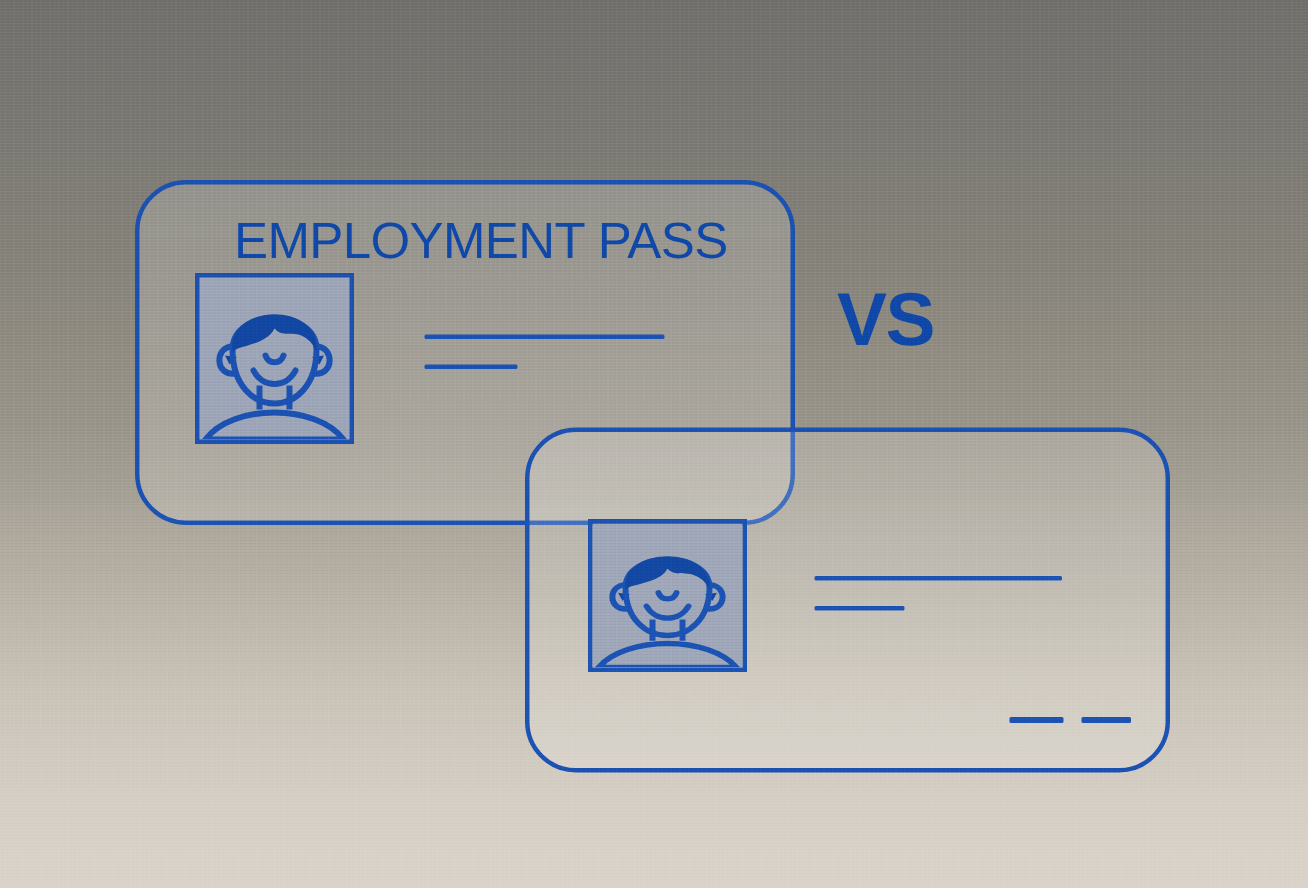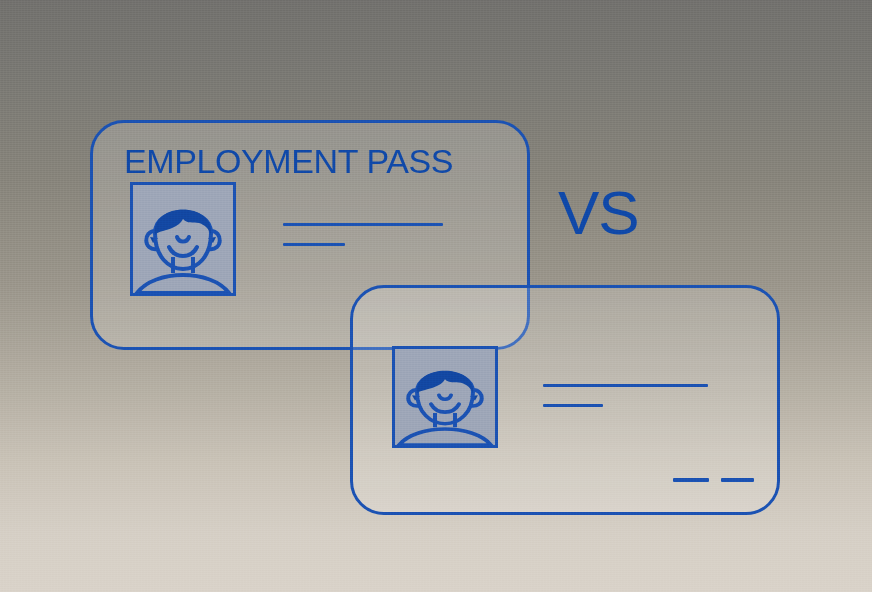--- a/index.html
+++ b/index.html
@@ -64,20 +64,21 @@
   }
 
   .card-title {
     position: absolute;
     font-size: 34px;
     line-height: 34px;
     font-weight: 400;
     letter-spacing: -0.4px;
     white-space: nowrap;
     user-select: none;
+    margin-left: 32px;
   }
   #card-ep .card-title { left: 31px; top: 21px; }
   #card-sp .card-title { left: 35px; top: 21px; }
 
   .photo {
     position: absolute;
     box-sizing: border-box;
     border-style: solid;
     border-width: 3px;
     overflow: hidden;
@@ -96,23 +97,23 @@
   .dash {
     position: absolute;
     height: 3.5px;
     border-radius: 1px;
   }
 
   #vs {
     position: absolute;
     left: 558px;
     top: 182px;
-    font-size: 62px;
+    font-size: 50px;
     line-height: 62px;
-    font-weight: 400;
+    font-weight: 700;
     letter-spacing: -1px;
     user-select: none;
   }
 </style>
 </head>
 <body>
 
 <div id="stage" style="background: linear-gradient(rgb(110, 109, 106) 0%, rgb(117, 116, 111) 12%, rgb(131, 128, 119) 30%, rgb(151, 146, 135) 48%, rgb(176, 170, 158) 64%, rgb(199, 192, 180) 78%, rgb(212, 205, 195) 90%, rgb(216, 209, 199) 100%);">
 
   <div class="card" id="card-ep" style="border-color: rgb(26, 79, 176); background: rgba(255, 255, 255, 0.17);">

